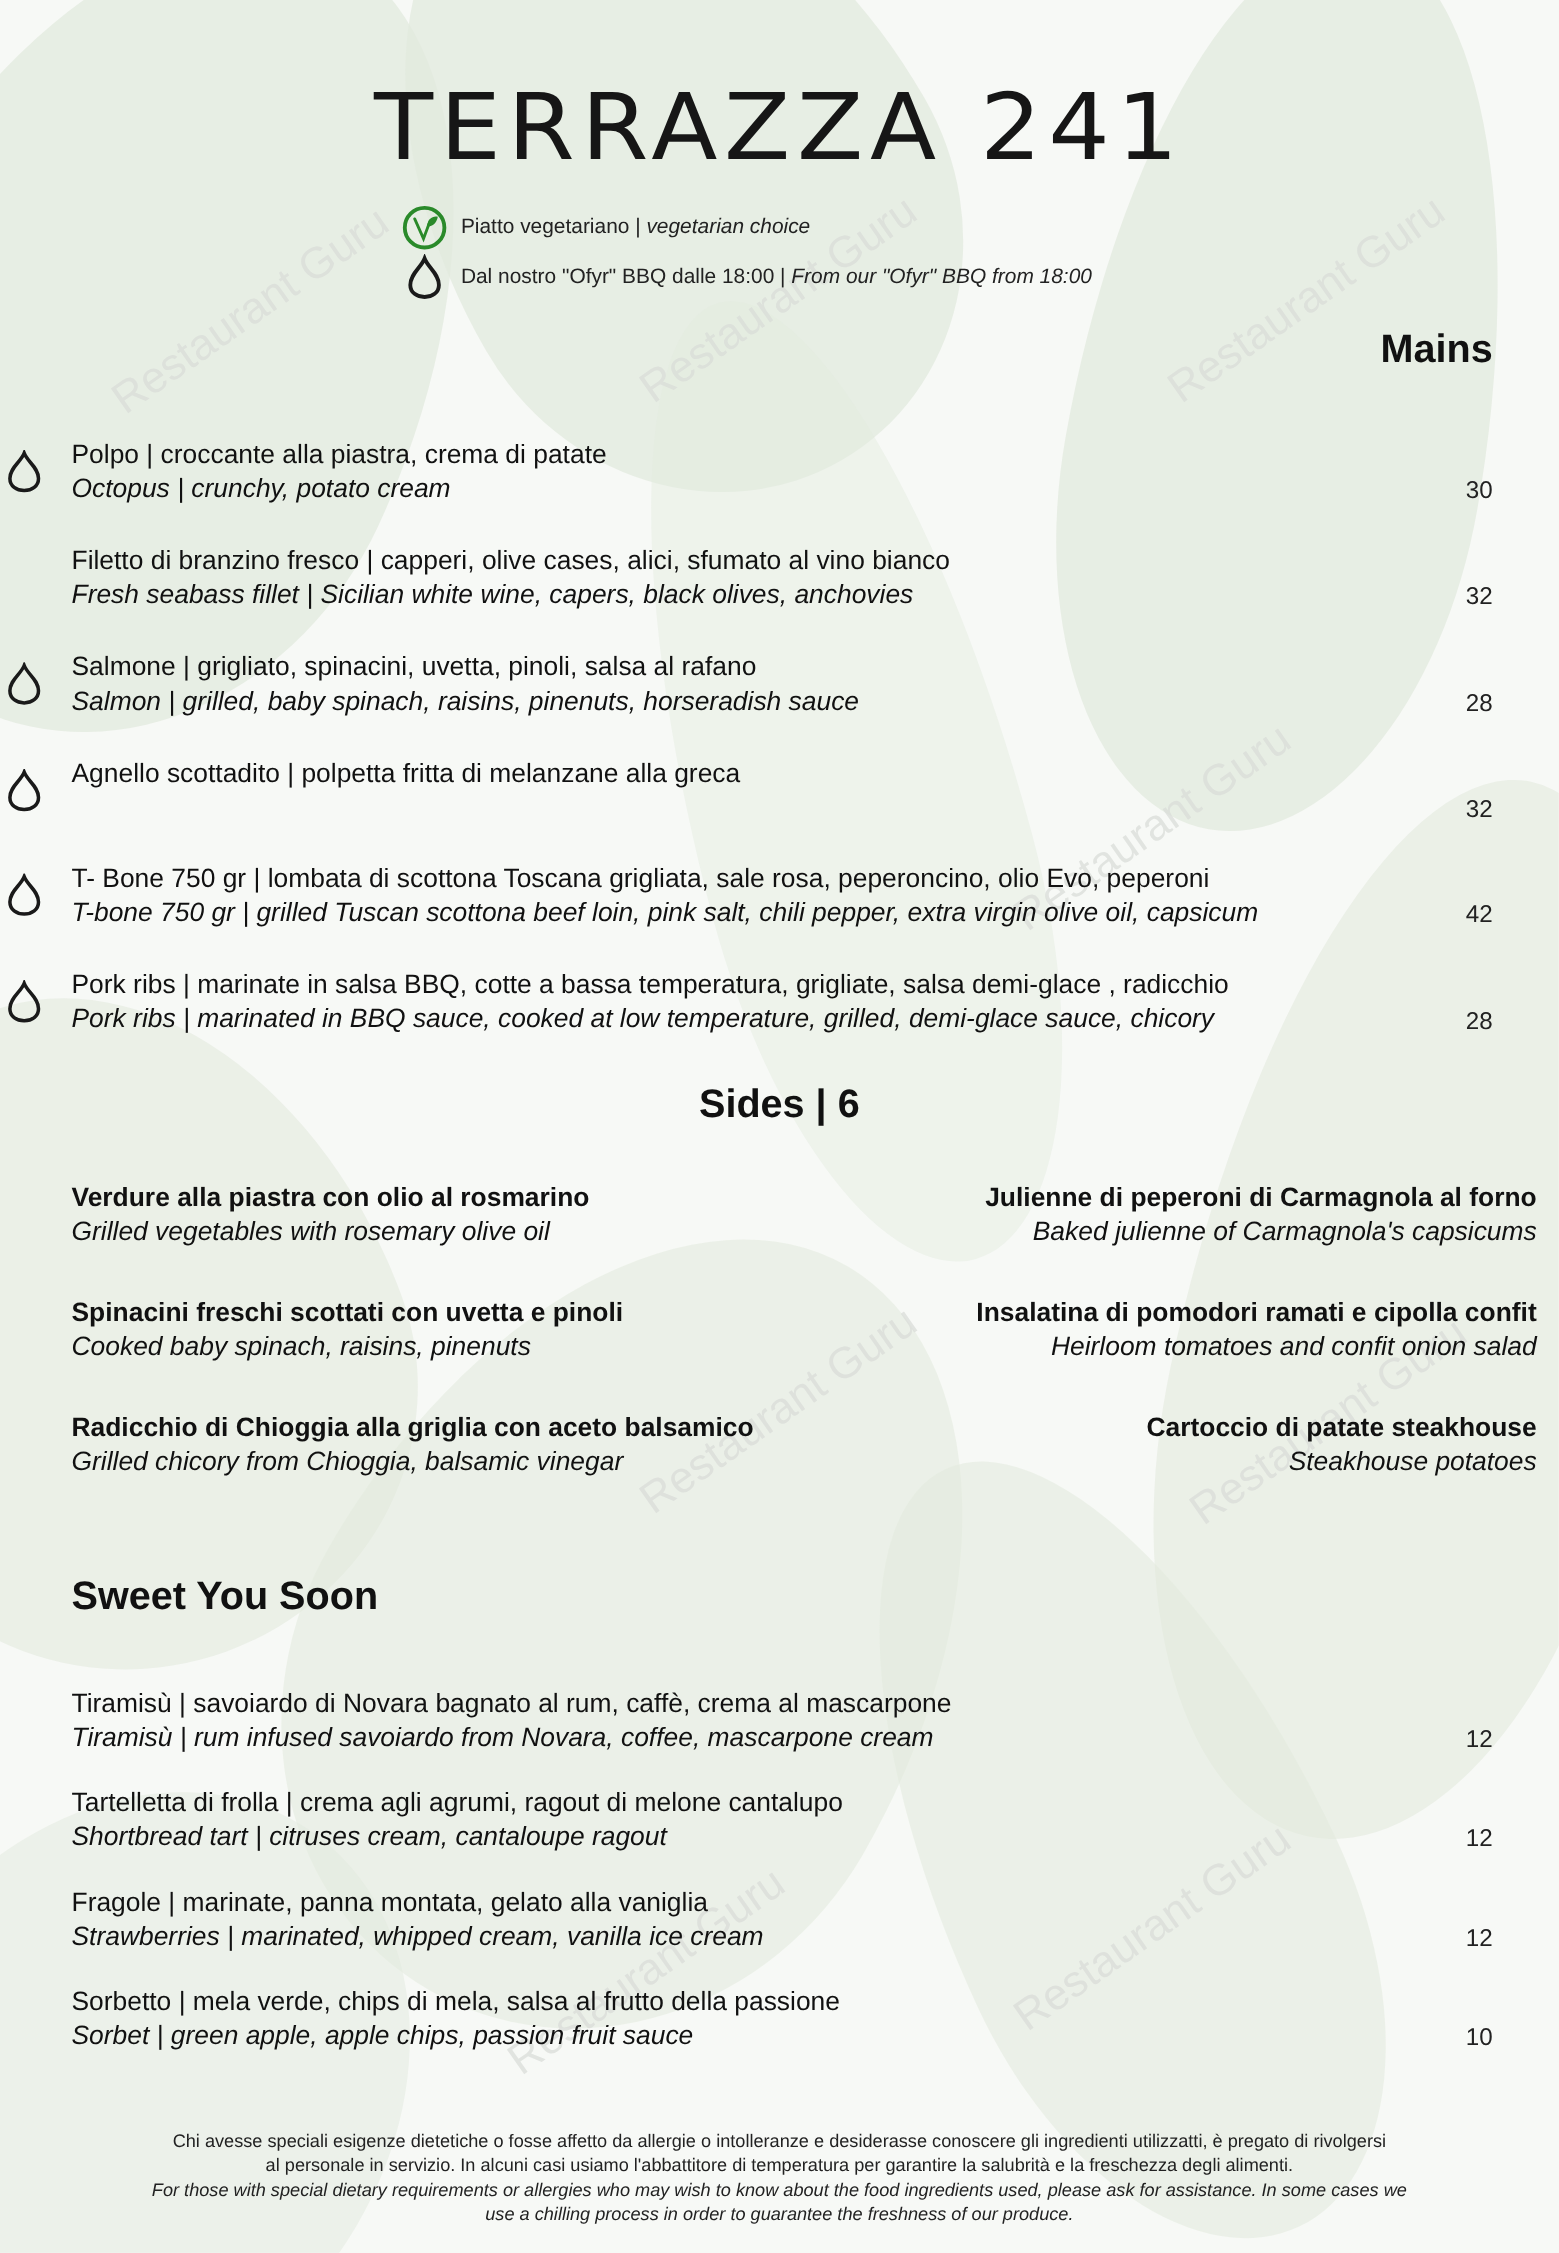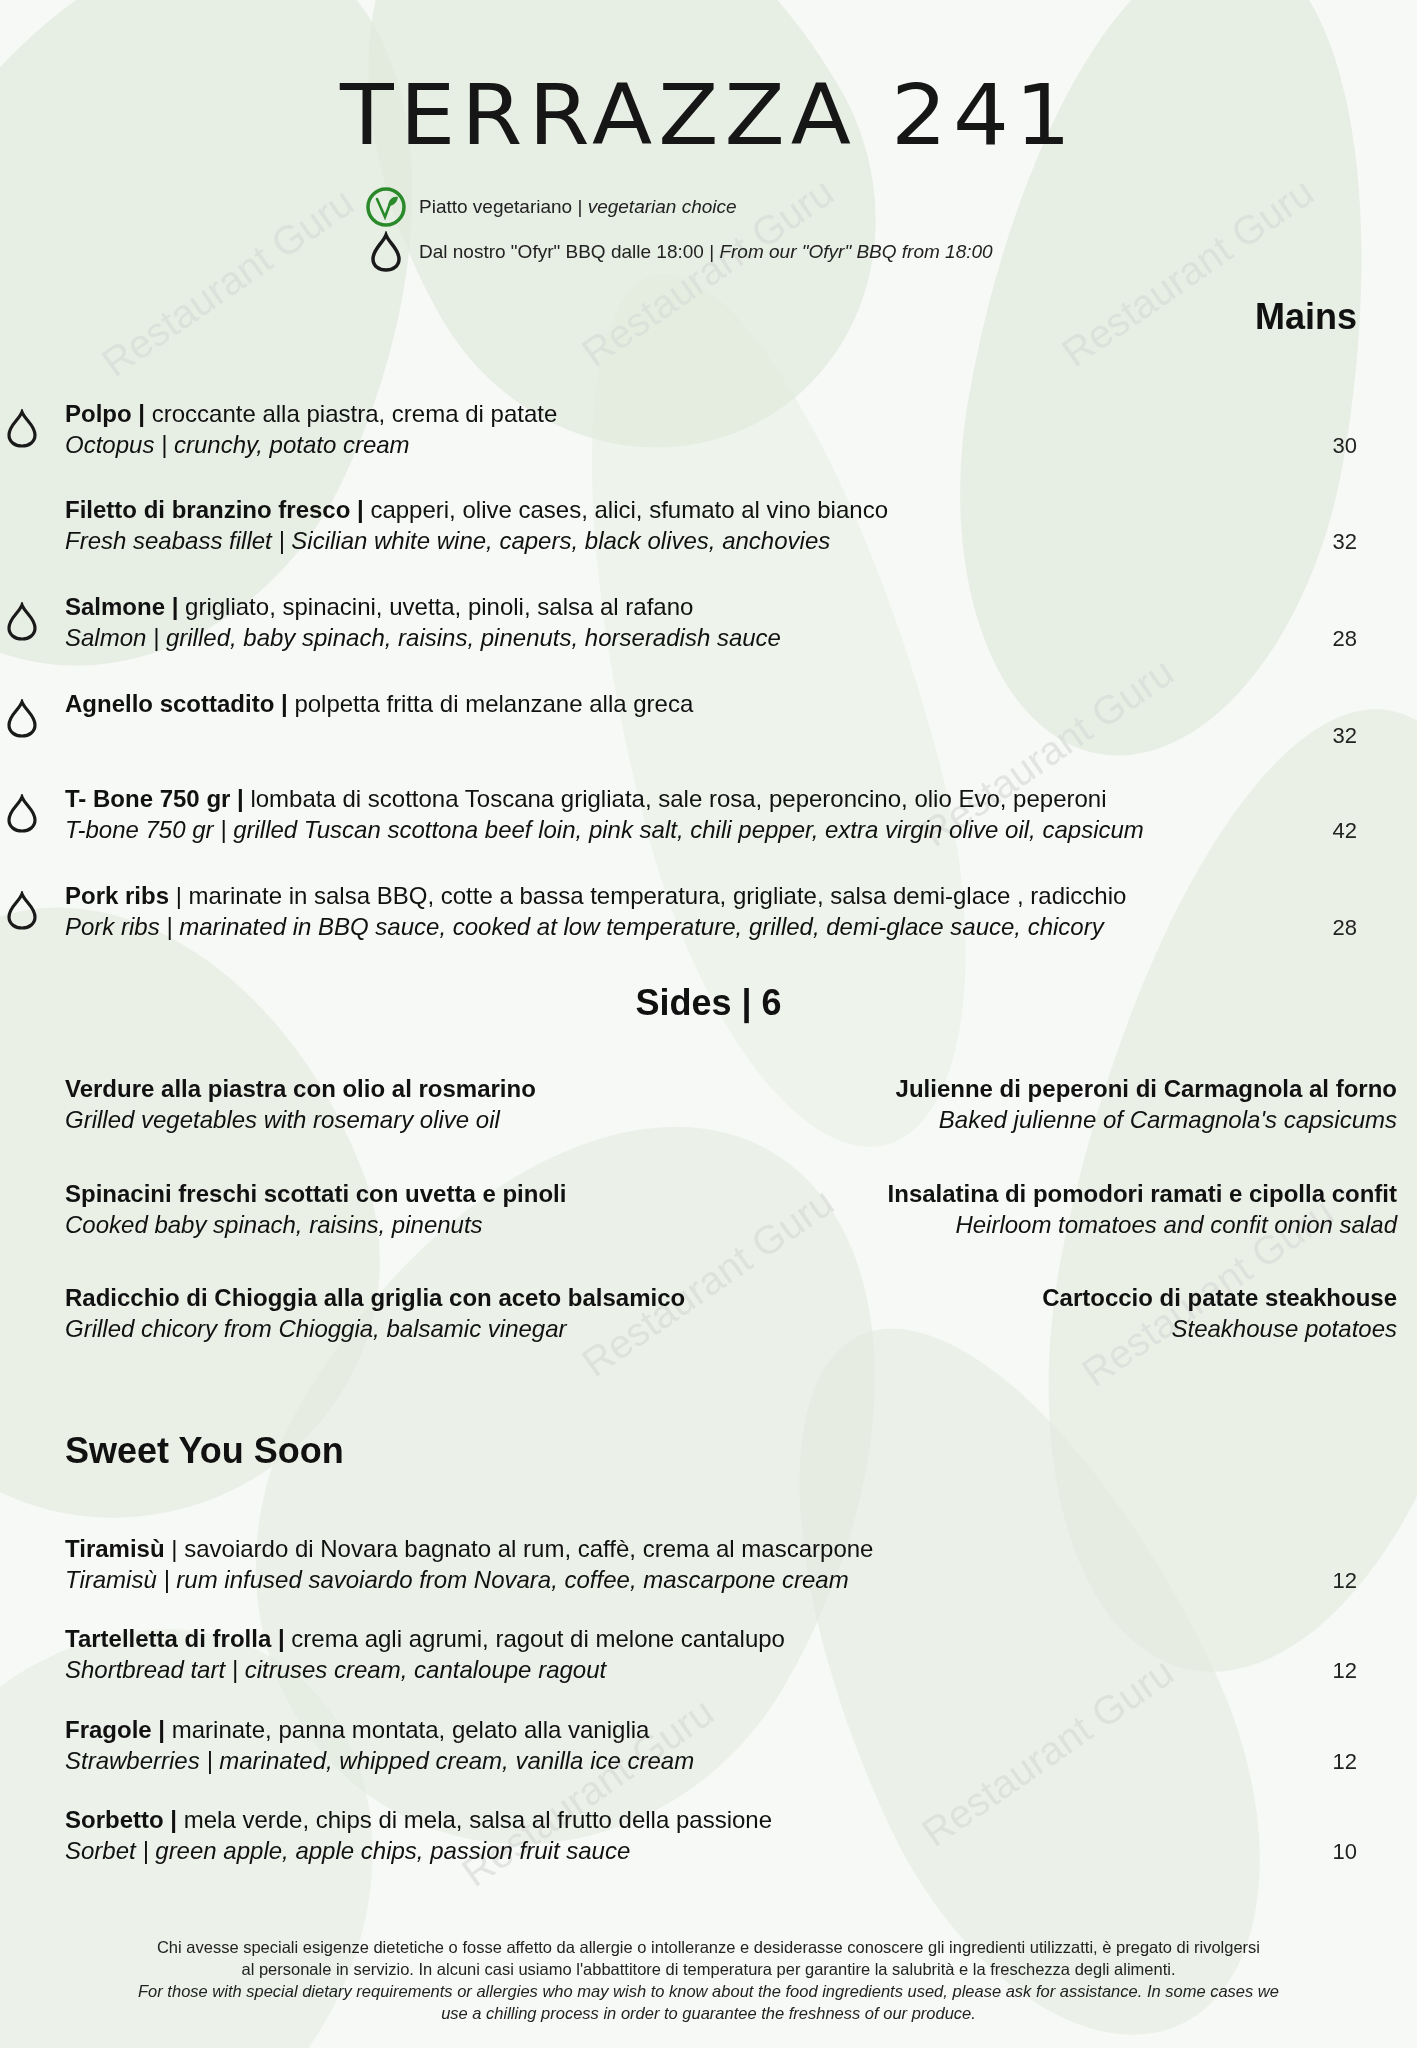--- a/index.html
+++ b/index.html
@@ -20,21 +20,21 @@
   }
   .title span { display:inline-block; transform:scaleY(.95); font-weight:normal; -webkit-text-stroke:0; }
   .legend-row { position:absolute; left:365px; display:flex; align-items:center; gap:12px; font-size:19px; color:#222; }
   .legend-row i { font-style:italic; }
 
   .heading { position:absolute; font-weight:bold; font-size:36px; color:#111; }
 
   .drop { position:absolute; width:34px; height:40px; }
   .item { position:absolute; left:65px; right:30px; font-size:24px; line-height:31px; }
   .item .it { font-weight:normal; }
-  .item .name { font-weight:bold; }
+  .item .name { font-weight:normal; }
   .item .en { font-style:italic; display:block; }
   .price { position:absolute; right:30px; top:0; font-size:22px; color:#222;margin-top:32px; }
 
   .side { position:absolute; font-size:24px; line-height:31px; }
   .side .name { font-weight:bold; display:block; }
   .side .en { font-style:italic; display:block; }
   .side.right { text-align:right; right:20px; }
   .side.left { left:65px; }
 
   .footer { position:absolute; left:60px; right:60px; top:1936px; text-align:center; font-size:16.5px; line-height:22px; color:#222; }

